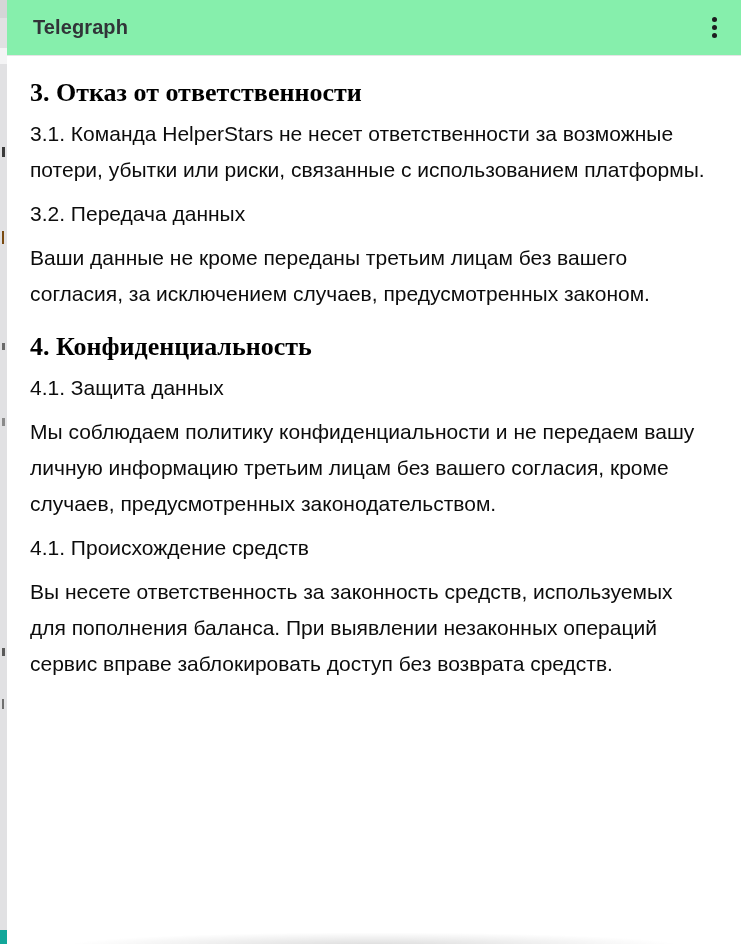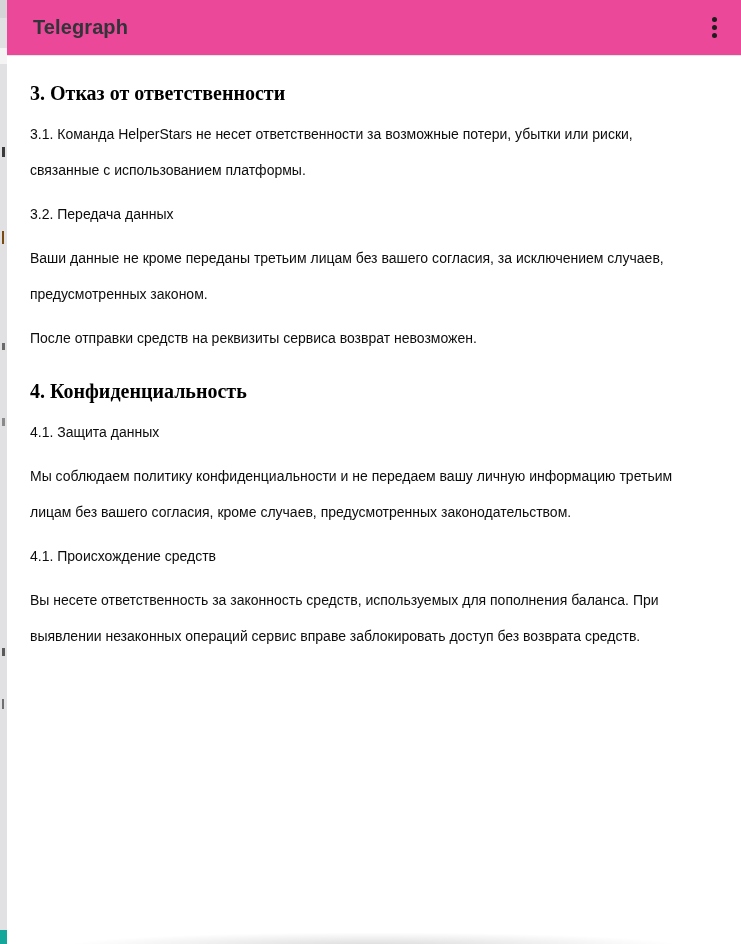--- a/index.html
+++ b/index.html
@@ -32,21 +32,21 @@
   .edge-sliver .f4{top:418px;width:3px;height:8px;background:#8a8a8a;}
   .edge-sliver .f5{top:648px;width:3px;height:8px;background:#5a5a5a;}
   .edge-sliver .f6{top:699px;width:2px;height:10px;background:#6f6f6f;}
   .edge-sliver .teal{position:absolute;left:0;top:930px;width:7px;height:14px;background:var(--accent-teal);}
 
   .app{
     position:absolute;left:7px;top:0;right:0;height:944px;background:#fff;
     display:flex;flex-direction:column;
   }
   header{
-    height:56px;flex:0 0 56px;background:#ec4899;
+    height:56px;flex:0 0 56px;background:#86efac;
     border-bottom:1px solid var(--divider);
     display:flex;align-items:center;justify-content:space-between;
     padding:0 14px 0 26px;
   }
   .logo{
     font-size:20px;font-weight:600;color:var(--logo-text);
     letter-spacing:0.1px;cursor:pointer;
   }
   .kebab{
     width:26px;height:32px;border:none;background:transparent;cursor:pointer;
@@ -54,25 +54,25 @@
     padding:0;
   }
   .kebab .dot{width:5px;height:5px;border-radius:50%;background:#1d1d1f;}
 
   .content{
     flex:1;overflow:hidden;
     padding:22px 36px 0 23px;
   }
   .content h3{
     font-family:"Liberation Serif","DejaVu Serif",serif;
-    font-size:20px;line-height:30px;font-weight:700;
+    font-size:26px;line-height:30px;font-weight:700;
     margin:20px 0 8px;color:#000;
   }
   .content p{
-    font-size:14px;line-height:36px;font-weight:400;
+    font-size:21px;line-height:36px;font-weight:400;
     margin:8px 0;color:var(--text);
   }
   .content > :first-child{margin-top:0;}
 
   .bottom-shadow{
     position:absolute;left:7px;right:0;bottom:0;height:12px;z-index:4;pointer-events:none;
     background:radial-gradient(ellipse 60% 160% at 50% 115%, rgba(0,0,0,0.14), rgba(0,0,0,0) 70%);
   }
 </style>
 </head>
@@ -98,21 +98,20 @@
       <span class="dot"></span>
       <span class="dot"></span>
     </button>
   </header>
 
   <main class="content">
       <h3>3. Отказ от ответственности</h3>
       <p>3.1. Команда HelperStars не несет ответственности за возможные потери, убытки или риски, связанные с использованием платформы.</p>
       <p>3.2. Передача данных</p>
       <p>Ваши данные не кроме переданы третьим лицам без вашего согласия, за исключением случаев, предусмотренных законом.</p>
-      <p>После отправки средств на реквизиты сервиса возврат невозможен.</p>
       <h3>4. Конфиденциальность</h3>
       <p>4.1. Защита данных</p>
       <p>Мы соблюдаем политику конфиденциальности и не передаем вашу личную информацию третьим лицам без вашего согласия, кроме случаев, предусмотренных законодательством.</p>
       <p>4.1. Происхождение средств</p>
       <p>Вы несете ответственность за законность средств, используемых для пополнения баланса. При выявлении незаконных операций сервис вправе заблокировать доступ без возврата средств.</p>
     </main>
 </div>
 
 <div class="bottom-shadow"></div>
 

